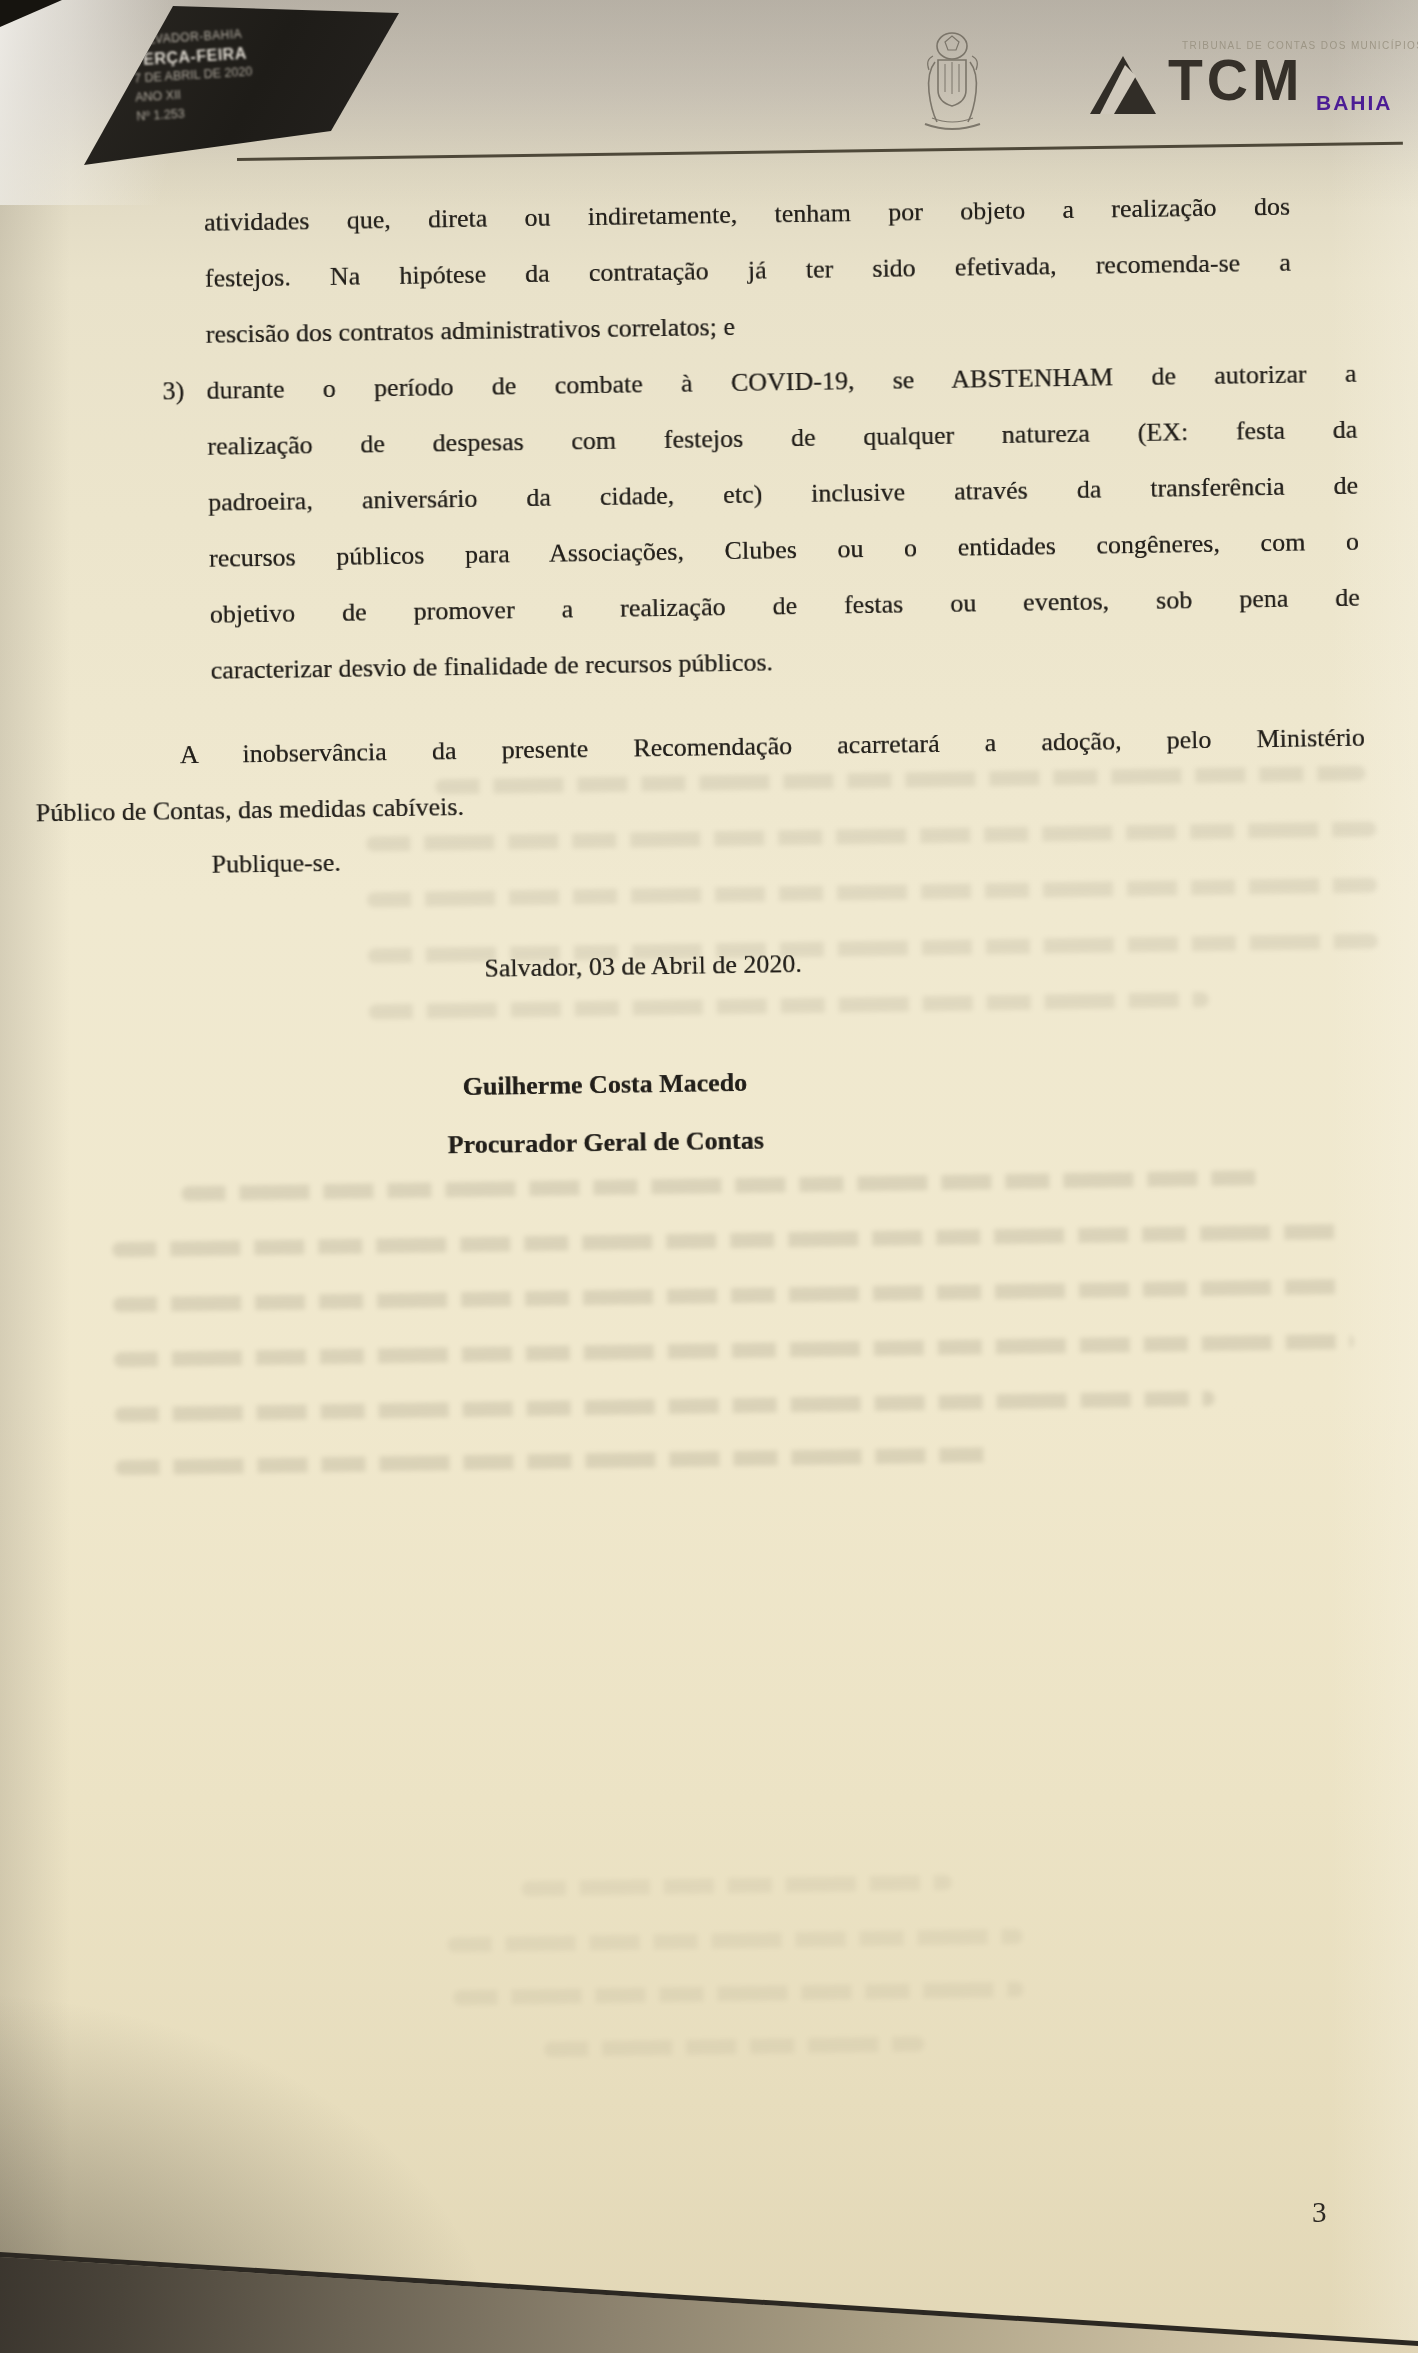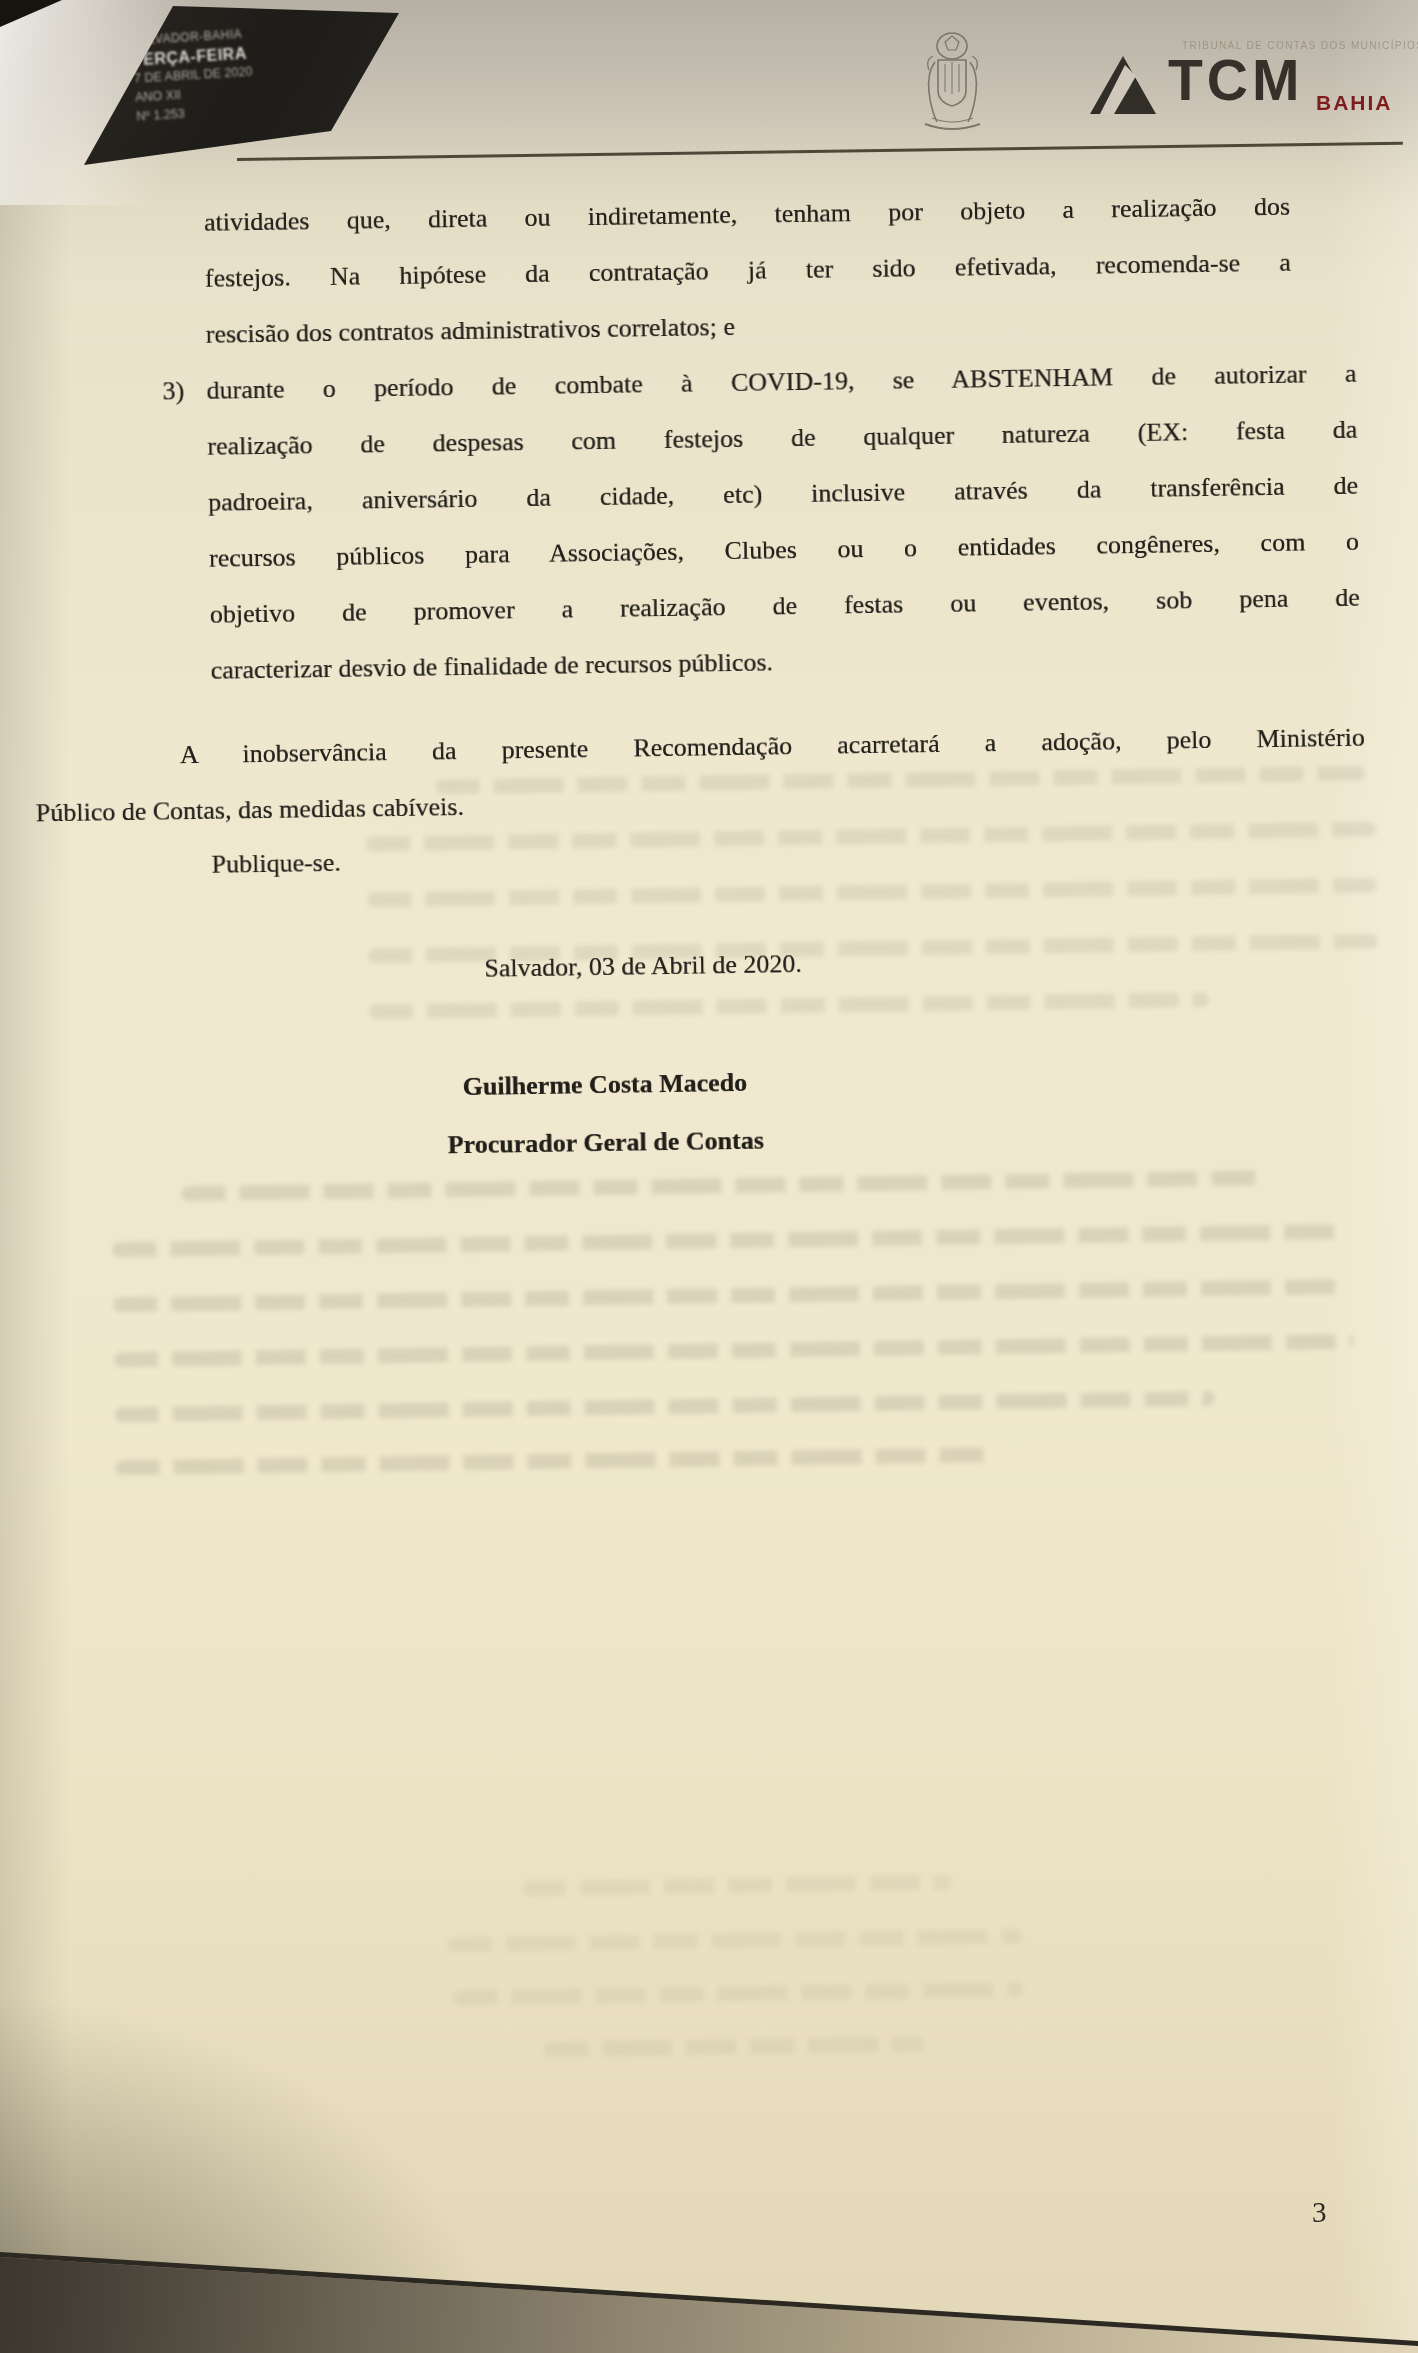--- a/index.html
+++ b/index.html
@@ -38,21 +38,21 @@
   .crest{position:absolute;left:905px;top:30px;opacity:.85;filter:blur(.35px);}
   .logomark{position:absolute;left:1090px;top:56px;filter:blur(.4px);}
   .logo-org{position:absolute;left:1182px;top:40px;width:220px;
     font-family:"Liberation Sans", sans-serif;font-size:10px;letter-spacing:1.4px;
     color:#97907f;filter:blur(.7px);opacity:.85;white-space:nowrap;}
   .logo-tcm{position:absolute;left:1160px;top:52px;
     font-family:"Liberation Sans", sans-serif;font-weight:bold;font-size:57px;line-height:57px;
     letter-spacing:4px;color:#353029;filter:blur(.4px);margin-left:8px;}
   .logo-bahia{position:absolute;left:1316px;top:92px;
     font-family:"Liberation Sans", sans-serif;font-weight:bold;font-size:21px;line-height:21px;
-    letter-spacing:2px;color:#7f1d1d;filter:blur(.4px);}
+    letter-spacing:2px;color:#4c1d95;filter:blur(.4px);}
 
   
   .rot{position:absolute;inset:0;transform:rotate(-0.85deg);transform-origin:260px 420px;}
   .bodytext{position:absolute;font-family:"Liberation Serif", serif;font-size:26px;color:#211e19;
     filter:blur(.35px);text-shadow:0 0 .6px rgba(33,30,25,.75);}
   .tline{height:56px;line-height:56px;text-align:justify;text-align-last:justify;white-space:nowrap;}
   .justblock .tline:last-child{text-align-last:left;}
   .marker{height:56px;line-height:56px;}
   .single{height:56px;line-height:56px;white-space:nowrap;}
   .center{text-align:center;}

